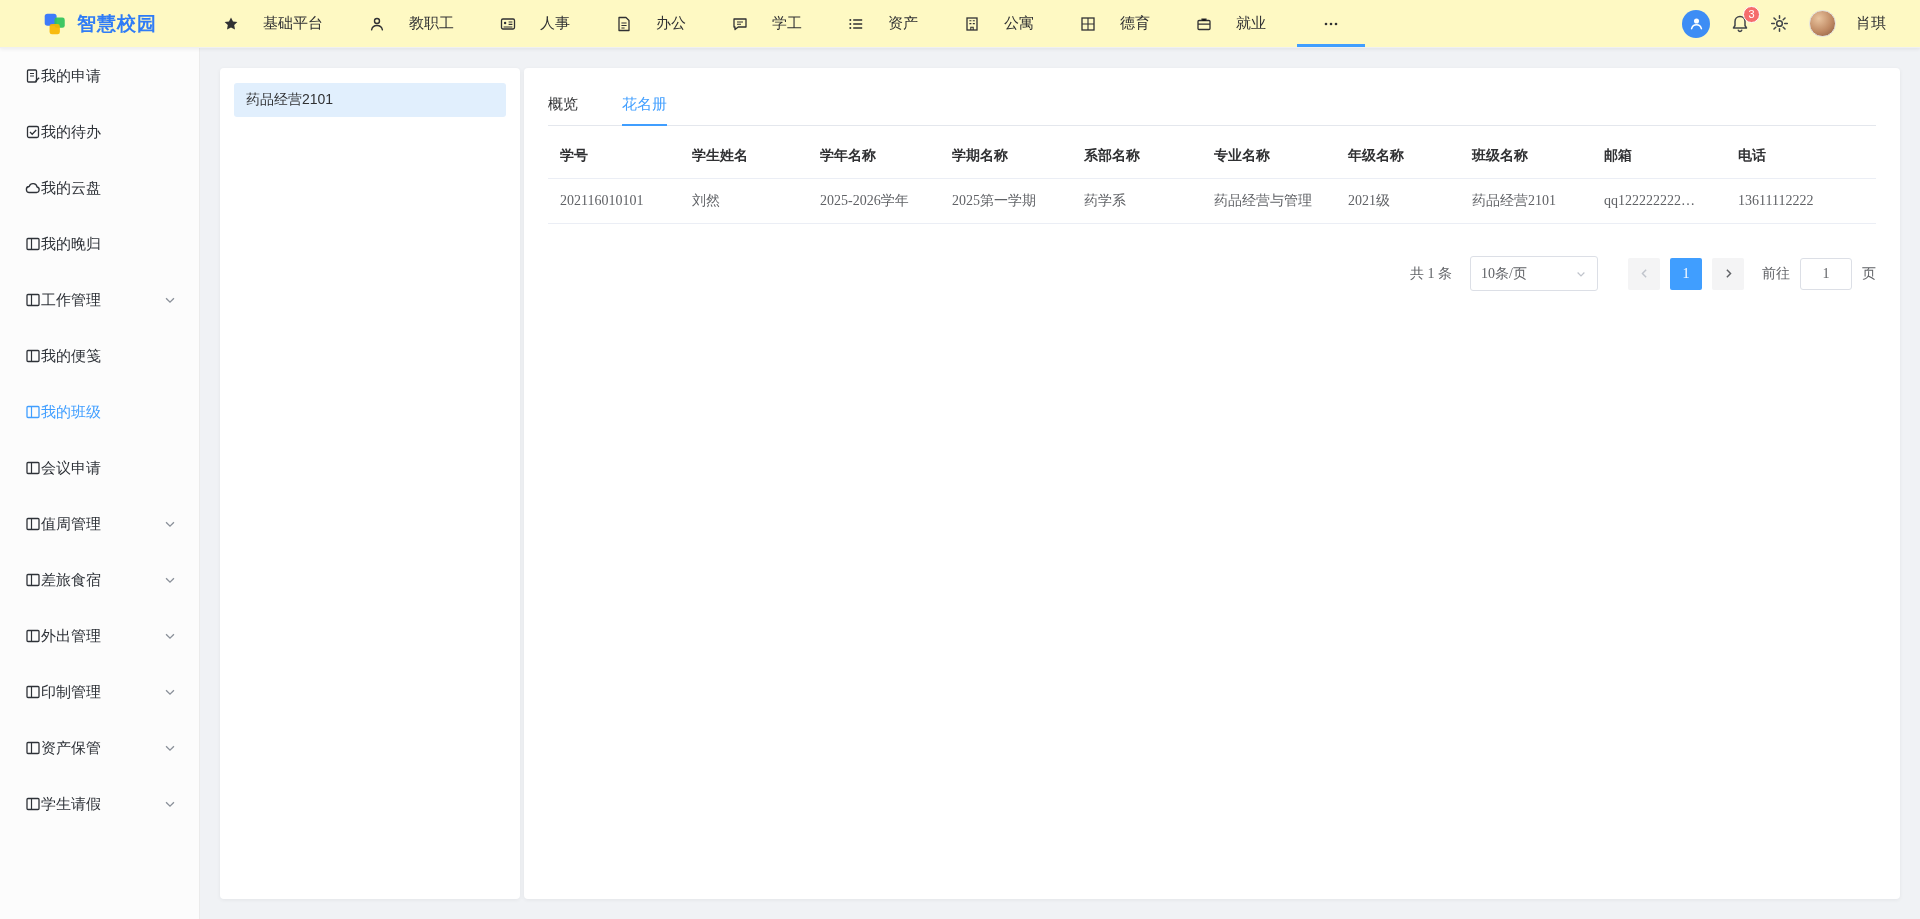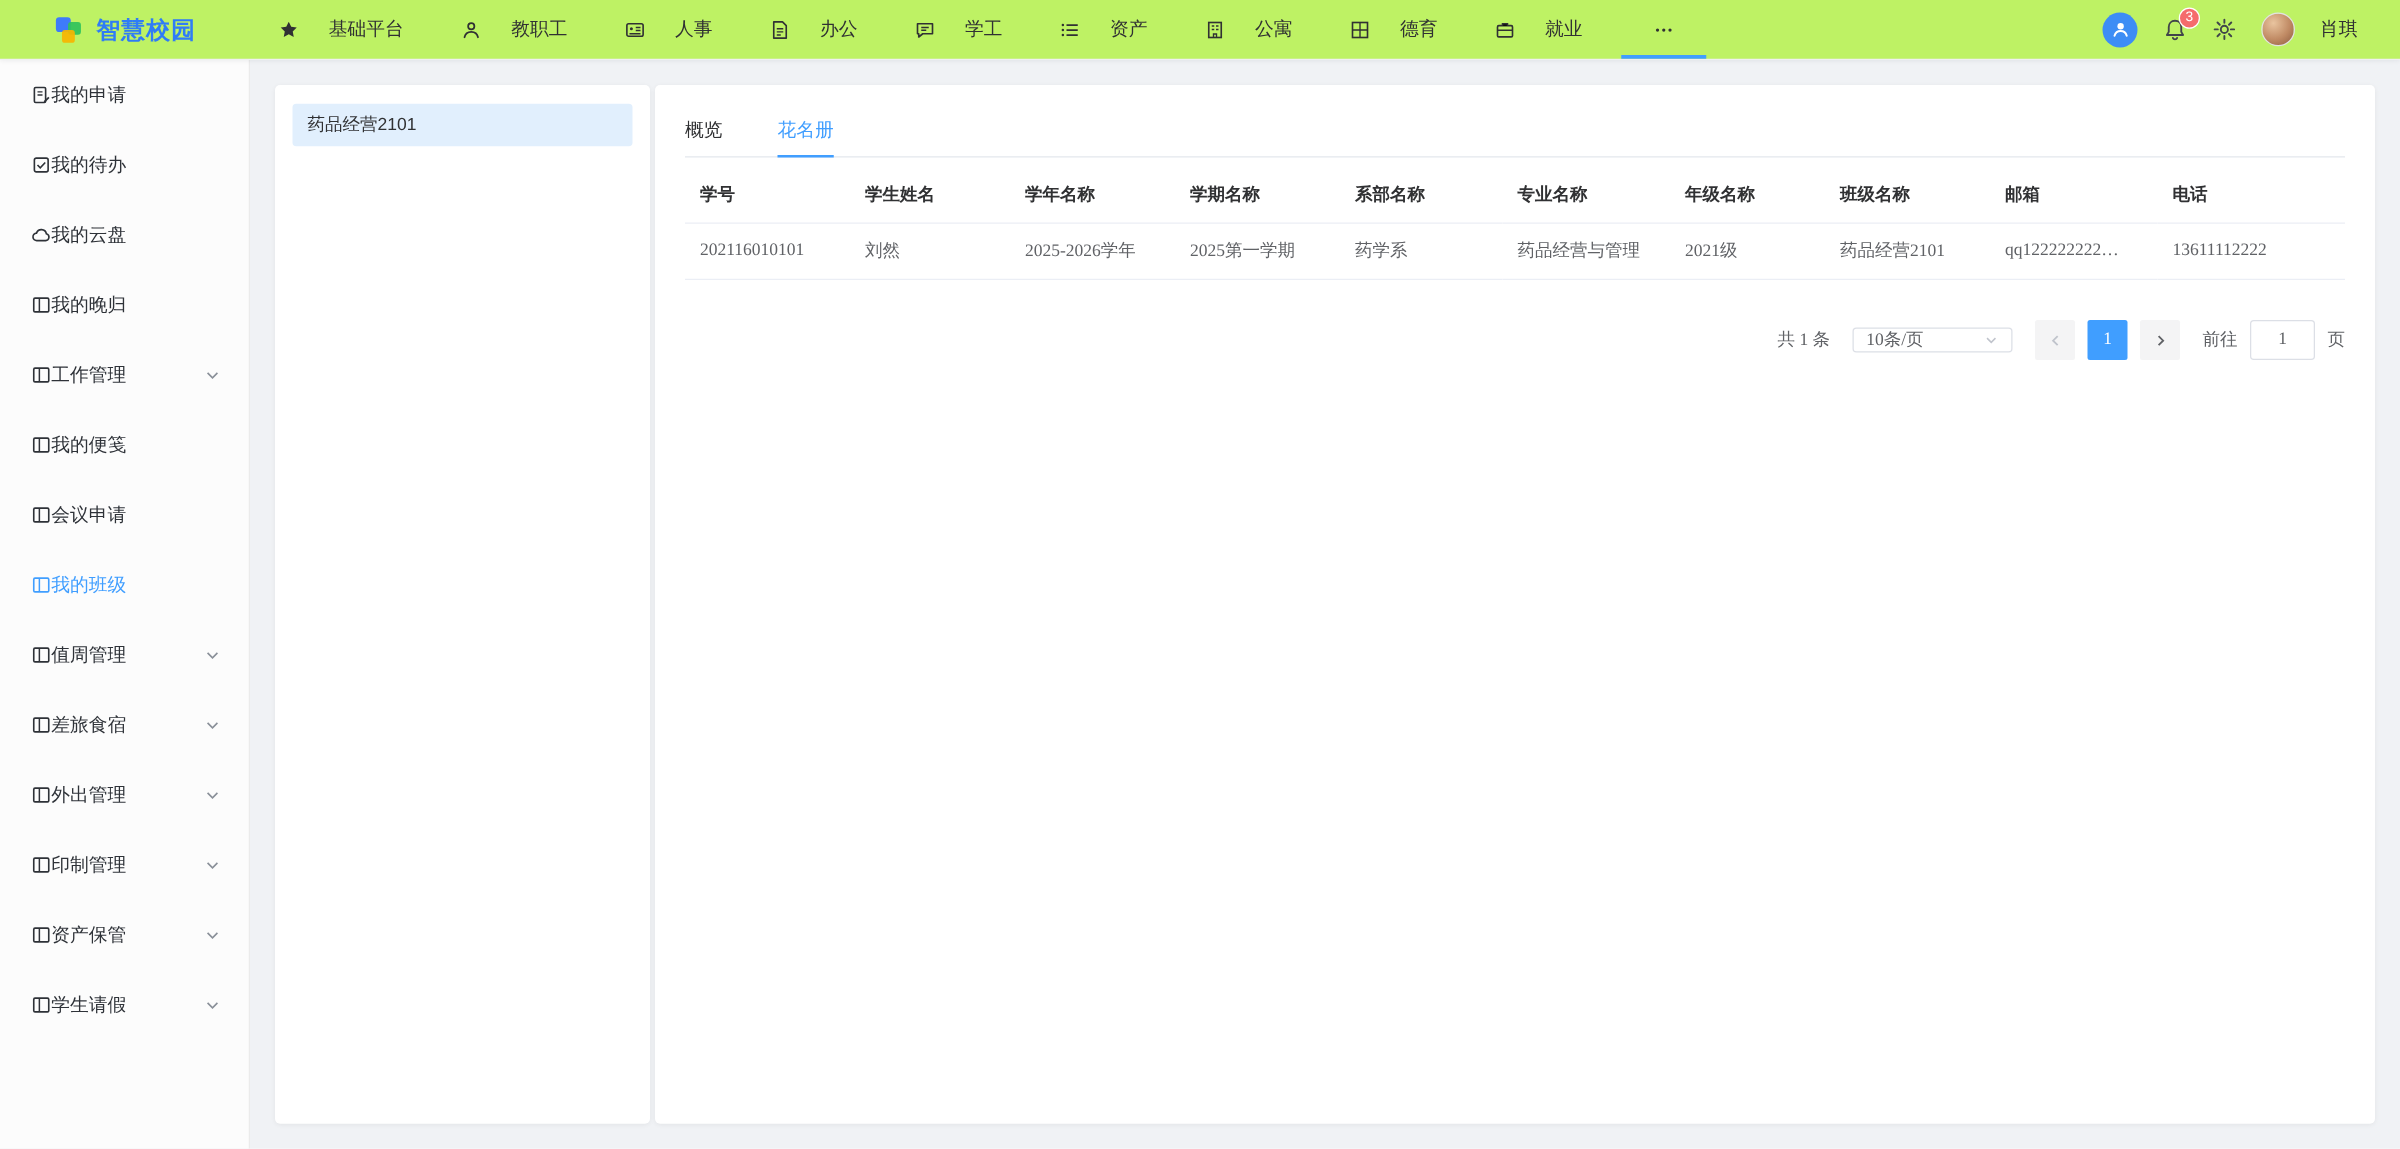--- a/index.html
+++ b/index.html
@@ -5,21 +5,21 @@
   * { margin:0; padding:0; box-sizing:border-box; }
   html,body { width:1920px; height:919px; overflow:hidden; }
   body {
     font-family:"Liberation Sans","DejaVu Sans",sans-serif;
     background:#f0f2f5; color:#303133; font-size:14px;
   }
   svg { display:block; }
 
   
   .header {
-    height:48px; background:#bef264; display:flex; align-items:stretch;
+    height:48px; background:#fef9c3; display:flex; align-items:stretch;
     box-shadow:0 1px 4px rgba(0,21,41,.08); position:relative; z-index:10;
     border-bottom:1px solid #f0f0f0;
   }
   .logo { width:200px; display:flex; align-items:center; gap:9px; padding-left:42px; cursor:pointer; }
   .logo-mark svg { width:26px; height:26px; }
   .logo-text { color:#2f7cf6; font-size:19px; font-weight:bold; letter-spacing:1px; white-space:nowrap; }
   .top-nav { display:flex; align-items:stretch; }
   .nav-item {
     display:flex; align-items:center; gap:24px; padding:0 23px;
     font-size:15px; color:#303133; cursor:pointer; position:relative; white-space:nowrap;
@@ -93,23 +93,23 @@
     white-space:nowrap; overflow:hidden; text-overflow:ellipsis;
   }
 
   
   .pagination {
     display:flex; align-items:center; justify-content:flex-end; gap:10px;
     margin-top:32px; font-size:14px; color:#606266;
   }
   .pg-total { margin-right:8px; }
   .pg-select {
-    width:128px; height:20px; border:1px solid #dcdfe6; border-radius:3px; background:#fff;
+    width:128px; height:35px; border:1px solid #dcdfe6; border-radius:3px; background:#fff;
     display:flex; align-items:center; justify-content:space-between; padding:0 10px;
-    color:#606266; cursor:pointer; margin-right:8px;
+    color:#606266; cursor:pointer; margin-right:20px;
   }
   .pg-caret svg { width:12px; height:12px; color:#c0c4cc; }
   .pg-btn {
     min-width:32px; height:32px; border:none; border-radius:2px; background:#f4f4f5;
     display:flex; align-items:center; justify-content:center; cursor:pointer;
     color:#606266; font-size:14px; font-family:inherit;
   }
   .pg-btn svg { width:13px; height:13px; }
   .pg-prev { color:#c0c4cc; }
   .pg-num.active { background:#409eff; color:#fff; }
@@ -314,37 +314,37 @@
       </div>
       <div class="side-item">
         <span class="icn">
           <svg viewBox="0 0 16 16">
             <rect x="2" y="2.5" width="12" height="11" rx="1" fill="none" stroke="currentColor" stroke-width="1.3"></rect>
             <path d="M6.5 2.5v11" stroke="currentColor" stroke-width="1.2"></path>
           </svg>
         </span>
         <span class="side-label">我的便笺</span>
       </div>
+      <div class="side-item active">
+        <span class="icn">
+          <svg viewBox="0 0 16 16">
+            <rect x="2" y="2.5" width="12" height="11" rx="1" fill="none" stroke="currentColor" stroke-width="1.3"></rect>
+            <path d="M6.5 2.5v11" stroke="currentColor" stroke-width="1.2"></path>
+          </svg>
+        </span>
+        <span class="side-label">我的班级</span>
+      </div>
       <div class="side-item">
         <span class="icn">
           <svg viewBox="0 0 16 16">
             <rect x="2" y="2.5" width="12" height="11" rx="1" fill="none" stroke="currentColor" stroke-width="1.3"></rect>
             <path d="M6.5 2.5v11" stroke="currentColor" stroke-width="1.2"></path>
           </svg>
         </span>
         <span class="side-label">会议申请</span>
-      </div>
-      <div class="side-item active">
-        <span class="icn">
-          <svg viewBox="0 0 16 16">
-            <rect x="2" y="2.5" width="12" height="11" rx="1" fill="none" stroke="currentColor" stroke-width="1.3"></rect>
-            <path d="M6.5 2.5v11" stroke="currentColor" stroke-width="1.2"></path>
-          </svg>
-        </span>
-        <span class="side-label">我的班级</span>
       </div>
       <div class="side-item">
         <span class="icn">
           <svg viewBox="0 0 16 16">
             <rect x="2" y="2.5" width="12" height="11" rx="1" fill="none" stroke="currentColor" stroke-width="1.3"></rect>
             <path d="M6.5 2.5v11" stroke="currentColor" stroke-width="1.2"></path>
           </svg>
         </span>
         <span class="side-label">值周管理</span>
         <span class="chev">

